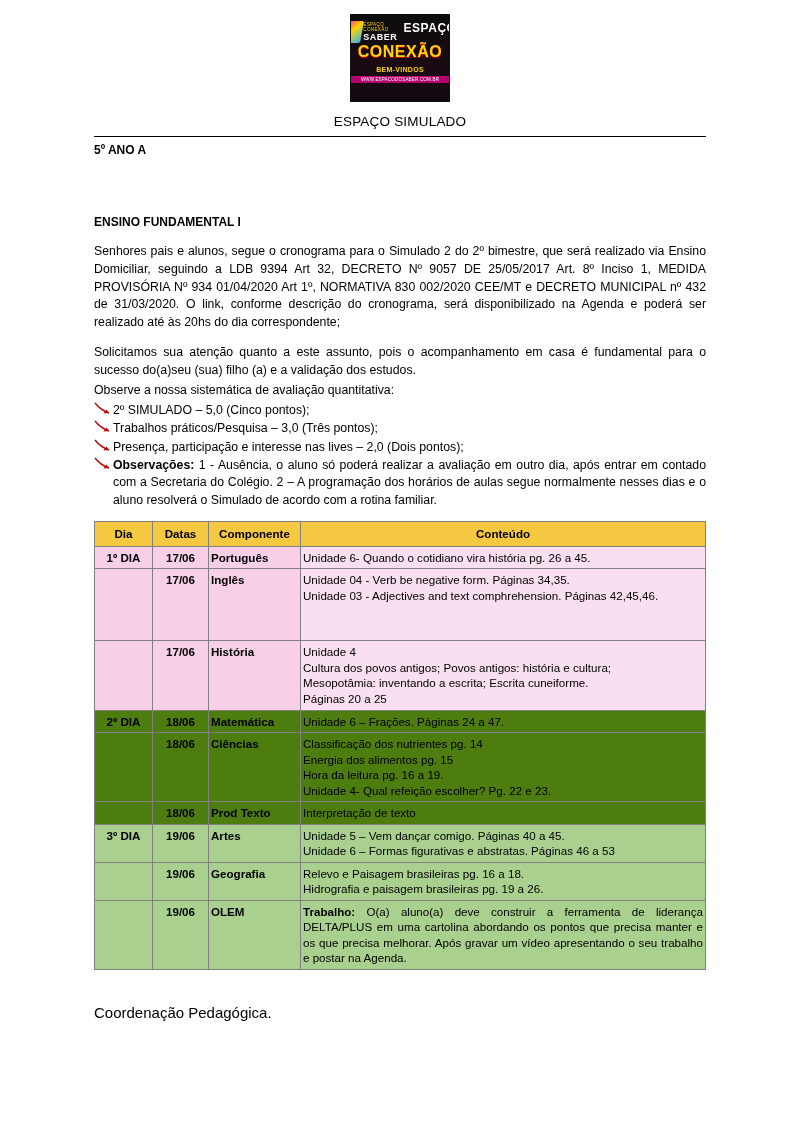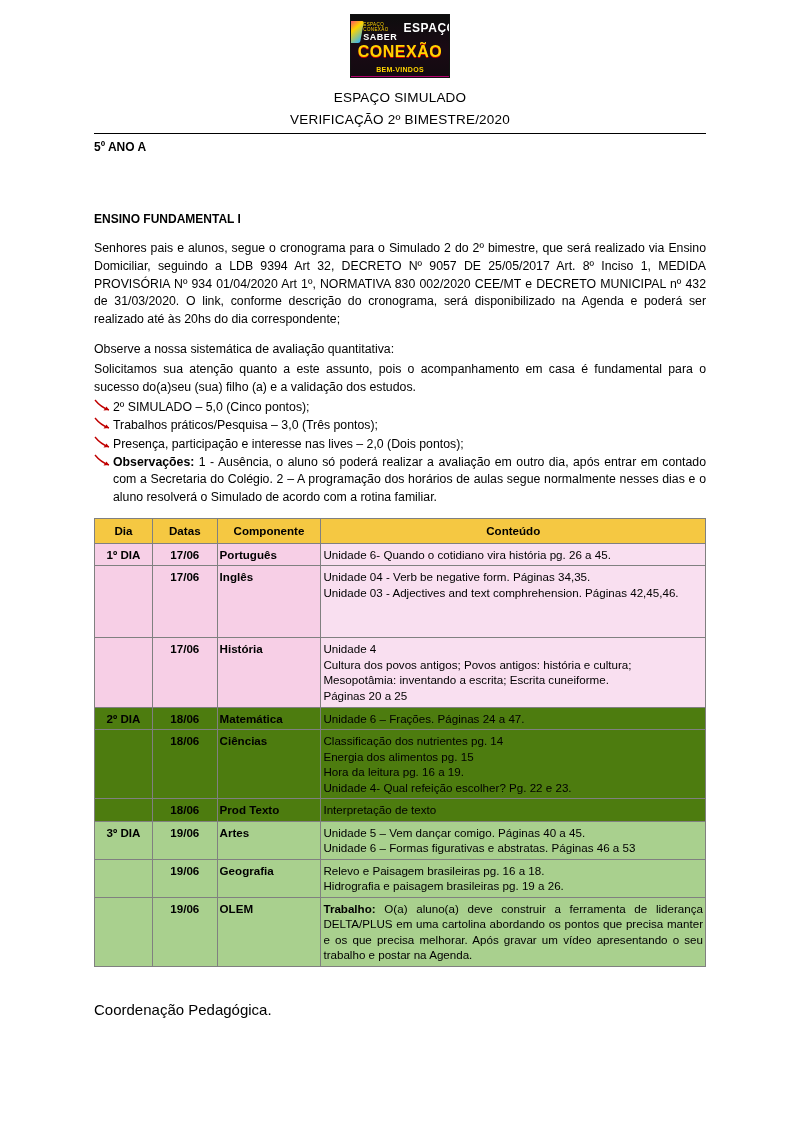--- a/index.html
+++ b/index.html
@@ -23,21 +23,21 @@
   }
 
   
   .logo-wrap {
     display: flex;
     justify-content: center;
     margin-bottom: 12px;
   }
   .logo {
     width: 100px;
-    height: 64px;
+    height: 88px;
     background: linear-gradient(180deg, #0d0d0d 0%, #1a0a14 55%, #120a10 100%);
     border: 1px solid #111;
     position: relative;
     overflow: hidden;
     display: flex;
     flex-direction: column;
     align-items: center;
     justify-content: flex-start;
     padding-top: 6px;
   }
@@ -166,21 +166,21 @@
   table.schedule th, table.schedule td {
     border: 1px solid #808080;
     padding: 3px 2px;
     vertical-align: top;
     line-height: 1.34;
   }
   table.schedule thead th {
     background: #f5c842;
     font-weight: bold;
     text-align: center;
-    padding: 4px 16px;
+    padding: 4px 7px;
   }
   .col-dia { width: 58px; text-align: center; font-weight: bold; }
   .col-data { width: 56px; text-align: center; font-weight: bold; }
   .col-comp { width: 92px; font-weight: bold; }
   .pink { background: #f7cfe6; }
   .pink-light { background: #f9dff0; }
   .yellow { background: #4d7c0f; }
   .green { background: #a9d08e; }
   td.content { text-align: left; }
   td.content .ln { display: block; }
@@ -206,30 +206,29 @@
         </div>
         <span class="logo-espaco">ESPAÇO</span>
       </div>
       <span class="logo-conexao">CONEXÃO</span>
       <span class="logo-bem">BEM-VINDOS</span>
       <span class="logo-url">WWW.ESPACODOSABER.COM.BR</span>
     </div>
   </div>
 
   <h1 class="doc-title">ESPAÇO SIMULADO</h1>
-  <h2 class="doc-subtitle">VERIFICAÇÃO 2º BIMESTRE/2020</h2>
   <hr class="title-rule">
   <div class="class-row">
     <span class="grade">5º ANO A</span>
     <span class="level">ENSINO FUNDAMENTAL I</span>
   </div>
 
   <p class="para">Senhores pais e alunos, segue o cronograma para o Simulado 2 do 2º bimestre, que será realizado via Ensino Domiciliar, seguindo a LDB 9394 Art 32,  DECRETO Nº 9057 DE 25/05/2017 Art. 8º Inciso 1, MEDIDA PROVISÓRIA Nº 934 01/04/2020 Art 1º, NORMATIVA 830  002/2020 CEE/MT e DECRETO MUNICIPAL  nº  432  de  31/03/2020.  O  link,  conforme  descrição  do  cronograma,  será disponibilizado na Agenda e poderá ser realizado até às 20hs do dia correspondente;</p>
+  <p class="para tight">Solicitamos sua atenção quanto a este assunto, pois o acompanhamento em casa é fundamental para o sucesso do(a)seu (sua)  filho (a) e a validação dos estudos.</p>
   <p class="para tight">Observe a nossa sistemática de avaliação quantitativa:</p>
-  <p class="para tight">Solicitamos sua atenção quanto a este assunto, pois o acompanhamento em casa é fundamental para o sucesso do(a)seu (sua)  filho (a) e a validação dos estudos.</p>
 
   <div class="bullets">
     <div class="bullet">
       <span class="arrow">
         <svg width="17" height="15" viewBox="0 0 17 15">
             <path d="M1 1 C5 6, 9 9, 15 11" stroke="#c00000" stroke-width="1.4" fill="none"></path>
             <path d="M15 11 L9.5 11.5 L12.5 7.5 Z" fill="#c00000"></path>
           </svg>
       </span>
       <span class="btext">2º SIMULADO – 5,0 (Cinco pontos);</span>

